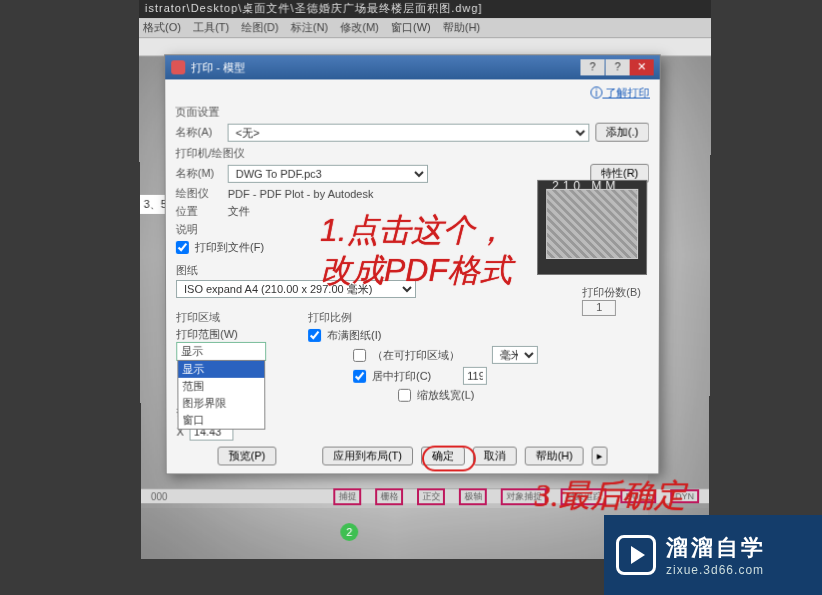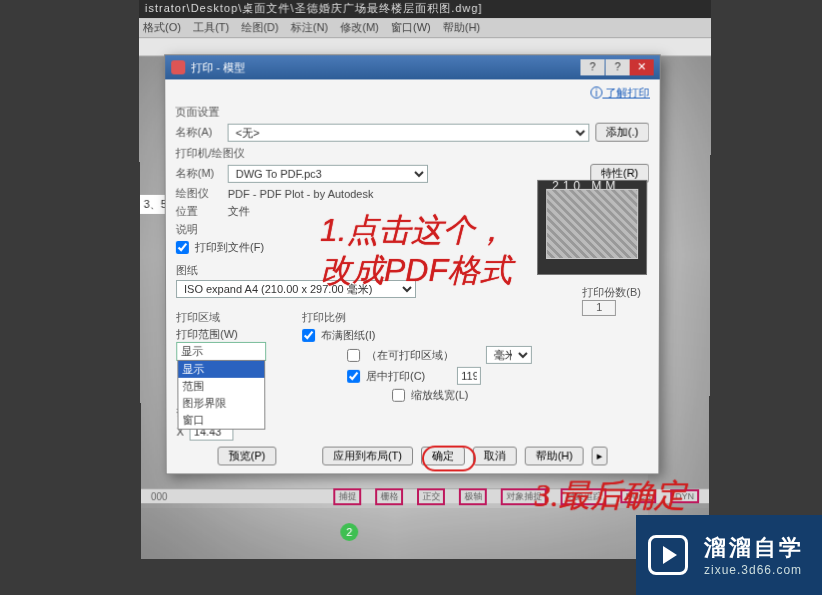--- a/index.html
+++ b/index.html
@@ -98,23 +98,23 @@
   .anno3 { left: 395px; top: 475px; font-size: 32px; }
 
   .marker {
     position: absolute; left: 200px; bottom: 18px; width: 18px; height: 18px;
     border-radius: 50%; background: #3fbf52; color: #fff; font-size: 11px;
     text-align: center; line-height: 18px;
   }
 
   
   .watermark {
-    position: absolute; right: 0; bottom: 0; height: 80px; width: 186px;
+    position: absolute; right: 0; bottom: 0; height: 80px; width: 218px;
     background: #143d6b; color: #fff; display: flex; align-items: center;
-    padding-left: 12px; gap: 16px;
+    padding-left: 12px; gap: 10px;
   }
   .play { width: 40px; height: 40px; border: 3px solid #fff; border-radius: 8px;
           display: flex; align-items: center; justify-content: center; }
   .play::after { content: ""; border-left: 14px solid #fff; border-top: 9px solid transparent;
                  border-bottom: 9px solid transparent; margin-left: 3px; }
   .wm-text .big { font-size: 22px; font-weight: bold; letter-spacing: 3px; }
   .wm-text .small { font-size: 12px; letter-spacing: 1px; color: #cdd; }
 
   
   .sidetext {
@@ -217,21 +217,21 @@
               <div>图形界限</div>
               <div>窗口</div>
             </div>
           </div>
           <div class="grouplabel" style="margin-top:44px">打印偏移</div>
           <div class="row">
             <span>X</span>
             <input class="inp" style="width: 44px;" value="14.43">
           </div>
         </div>
-        <div class="col" style="margin-left:20px">
+        <div class="col" style="margin-left:26px">
           <div class="grouplabel">打印比例</div>
           <div class="row">
             <input type="checkbox" checked="" style="">
             <span>布满图纸(I)</span>
           </div>
           <div class="row" style="margin-left:45px">
             <input type="checkbox" style="">
             <span>（在可打印区域）</span>
             <span style="margin-left:20px"></span>
             <select class="sel" style="width:46px"><option>毫米</option></select>

